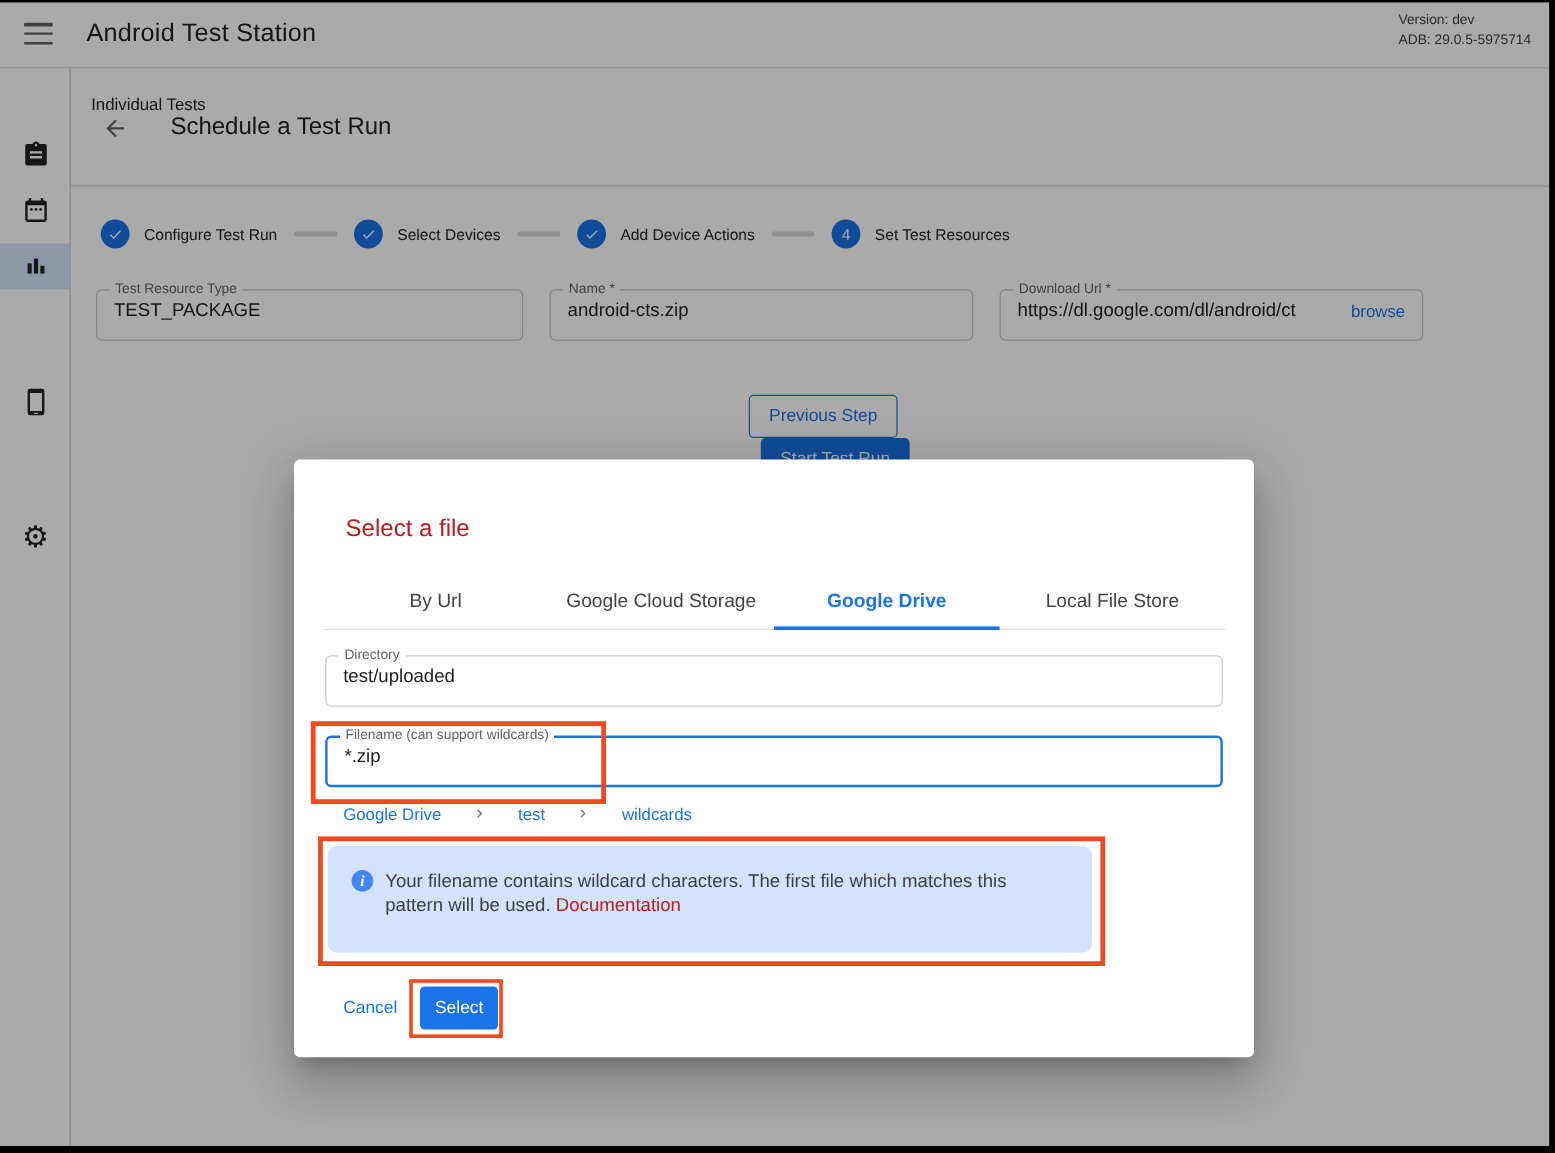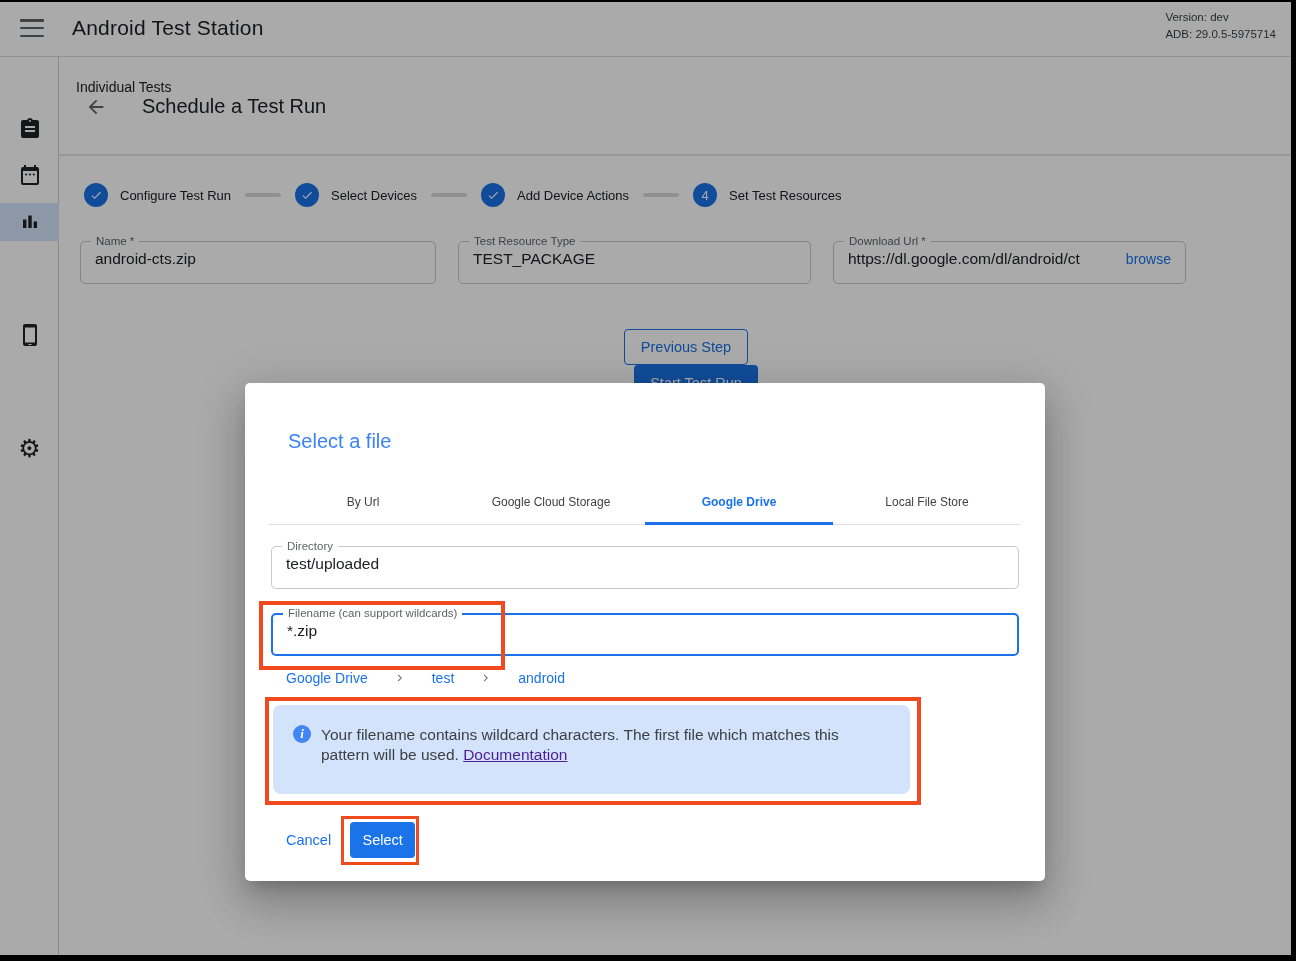--- a/index.html
+++ b/index.html
@@ -64,46 +64,46 @@
   .btn-filled  { border:none; background:#1a73e8; color:#fff; padding:0 16px; }
   .btn-text    { border:none; background:transparent; color:#1a73e8; padding:0 16px; }
   .actions-row .btn-filled { margin-left:20px; }
   .actions-row .btn-text { margin-left:19px; }
 
   
   .scrim { position:absolute; inset:0; background:rgba(0,0,0,0.335); z-index:10; }
   .dialog { position:absolute; left:245px; top:383px; width:800px; height:498px; background:#fff;
             border-radius:5px; z-index:20;
             box-shadow:0 11px 15px -7px rgba(0,0,0,.2), 0 24px 38px 3px rgba(0,0,0,.14), 0 9px 46px 8px rgba(0,0,0,.12); }
-  .dialog-title { position:absolute; left:43px; top:47px; font-size:20px; color:#3b82f6; }
+  .dialog-title { position:absolute; left:43px; top:47px; font-size:20px; color:#b91c1c; }
 
   .tabs { position:absolute; left:24px; top:97px; width:752px; height:45px; display:flex;
           border-bottom:1px solid #e0e0e0; }
-  .tab { flex:1; display:flex; align-items:center; justify-content:center; font-size:12px;
+  .tab { flex:1; display:flex; align-items:center; justify-content:center; font-size:16px;
          color:#424242; cursor:pointer; position:relative; }
   .tab.active { color:#1a73e8; font-weight:bold; }
   .tab.active::after { content:""; position:absolute; left:0; right:0; bottom:-1px; height:3px; background:#1a73e8; }
 
   .dir-field { position:absolute; left:26px; top:158px; width:748px; }
   .file-field { position:absolute; left:26px; top:225px; width:748px; }
   .file-field fieldset { border:2px solid #1a73e8; }
   .file-field legend { color:#1a73e8; }
 
   .breadcrumb { position:absolute; left:41px; top:287px; display:flex; align-items:center; column-gap:25px;
                 font-size:14px; }
   .crumb { color:#1a73e8; cursor:pointer; }
   .crumb-sep { display:flex; align-items:center; }
 
   .notice { position:absolute; left:28px; top:322px; width:637px; height:89px; background:#d3e3fc;
             border-radius:8px; padding:20px 24px 0 20px; display:flex; align-items:flex-start; gap:10px; }
   .info-icon { flex:0 0 auto; width:18px; height:18px; border-radius:50%; background:#4285f4; color:#fff;
                display:flex; align-items:center; justify-content:center;
                font-family:"Liberation Serif", serif; font-size:13px; font-weight:bold; font-style:italic; }
   .notice-text { font-size:15.5px; line-height:1.32; color:#3c4043; }
-  .doc-link { color:#4c1d95; cursor:pointer;text-decoration:underline; }
+  .doc-link { color:#b91c1c; cursor:pointer; }
 
   .dialog-actions { position:absolute; left:41px; top:439px; display:flex; align-items:center; }
   .dialog-actions .btn-text { padding:0; }
   .dialog-actions .btn-filled { margin-left:19px; width:65px; }
 
   
   .annotation { position:absolute; border:4px solid #f04a1e; z-index:30; pointer-events:none; }
   .ann-filename { left:259px; top:601px; width:246px; height:69px; }
   .ann-notice   { left:265px; top:697px; width:656px; height:108px; }
   .ann-select   { left:341px; top:816px; width:78px;  height:49px; border-width:3px; }
@@ -206,29 +206,29 @@
         </div>
         <div class="step-connector"></div>
         <div class="step">
           <div class="step-circle">4</div>
           <div class="step-label">Set Test Resources</div>
         </div>
       </div>
 
       <div class="fields-row">
         <fieldset class="mat-field">
+          <legend>Test Resource Type</legend>
+          <div class="field-inner">
+            <input value="TEST_PACKAGE" style="">
+          </div>
+        </fieldset>
+        <fieldset class="mat-field">
           <legend>Name *</legend>
           <div class="field-inner">
             <input value="android-cts.zip" style="">
-          </div>
-        </fieldset>
-        <fieldset class="mat-field">
-          <legend>Test Resource Type</legend>
-          <div class="field-inner">
-            <input value="TEST_PACKAGE" style="">
           </div>
         </fieldset>
         <fieldset class="mat-field">
           <legend>Download Url *</legend>
           <div class="field-inner">
             <input value="https://dl.google.com/dl/android/ct" style="">
             <span class="browse-link">browse</span>
           </div>
         </fieldset>
       </div>
@@ -277,21 +277,21 @@
         <svg width="14" height="14" viewBox="0 0 24 24" fill="#757575">
             <path d="M9.4 6l-1.4 1.4 4.6 4.6-4.6 4.6L9.4 18l6-6z"></path>
           </svg>
       </span>
       <span class="crumb">test</span>
       <span class="crumb-sep">
         <svg width="14" height="14" viewBox="0 0 24 24" fill="#757575">
             <path d="M9.4 6l-1.4 1.4 4.6 4.6-4.6 4.6L9.4 18l6-6z"></path>
           </svg>
       </span>
-      <span class="crumb">android</span>
+      <span class="crumb">wildcards</span>
     </div>
 
     <div class="notice">
       <div class="info-icon">i</div>
       <div class="notice-text">
         <span>Your filename contains wildcard characters. The first file which matches this pattern will be used.</span>
         <span class="doc-link">Documentation</span>
       </div>
     </div>
 

